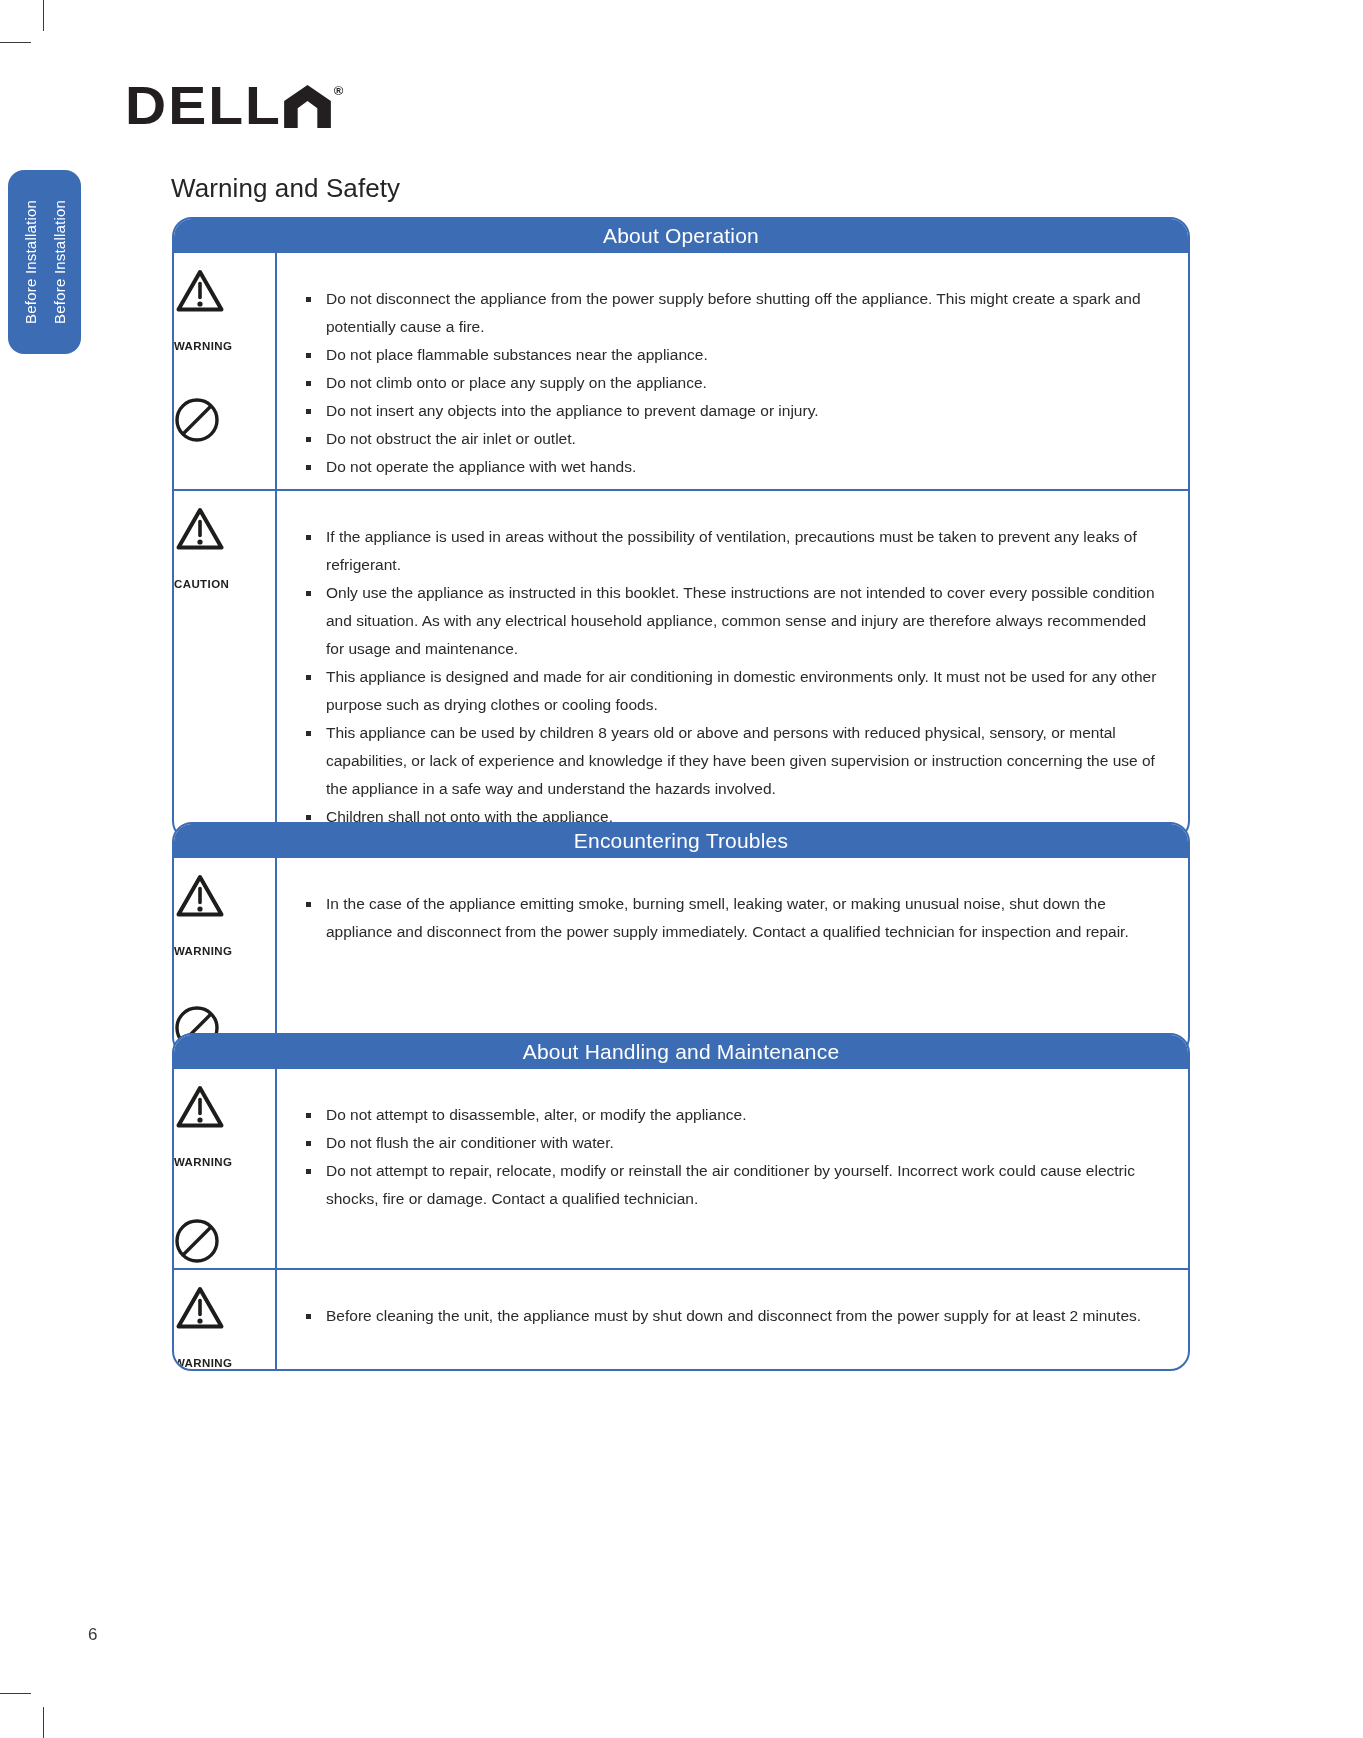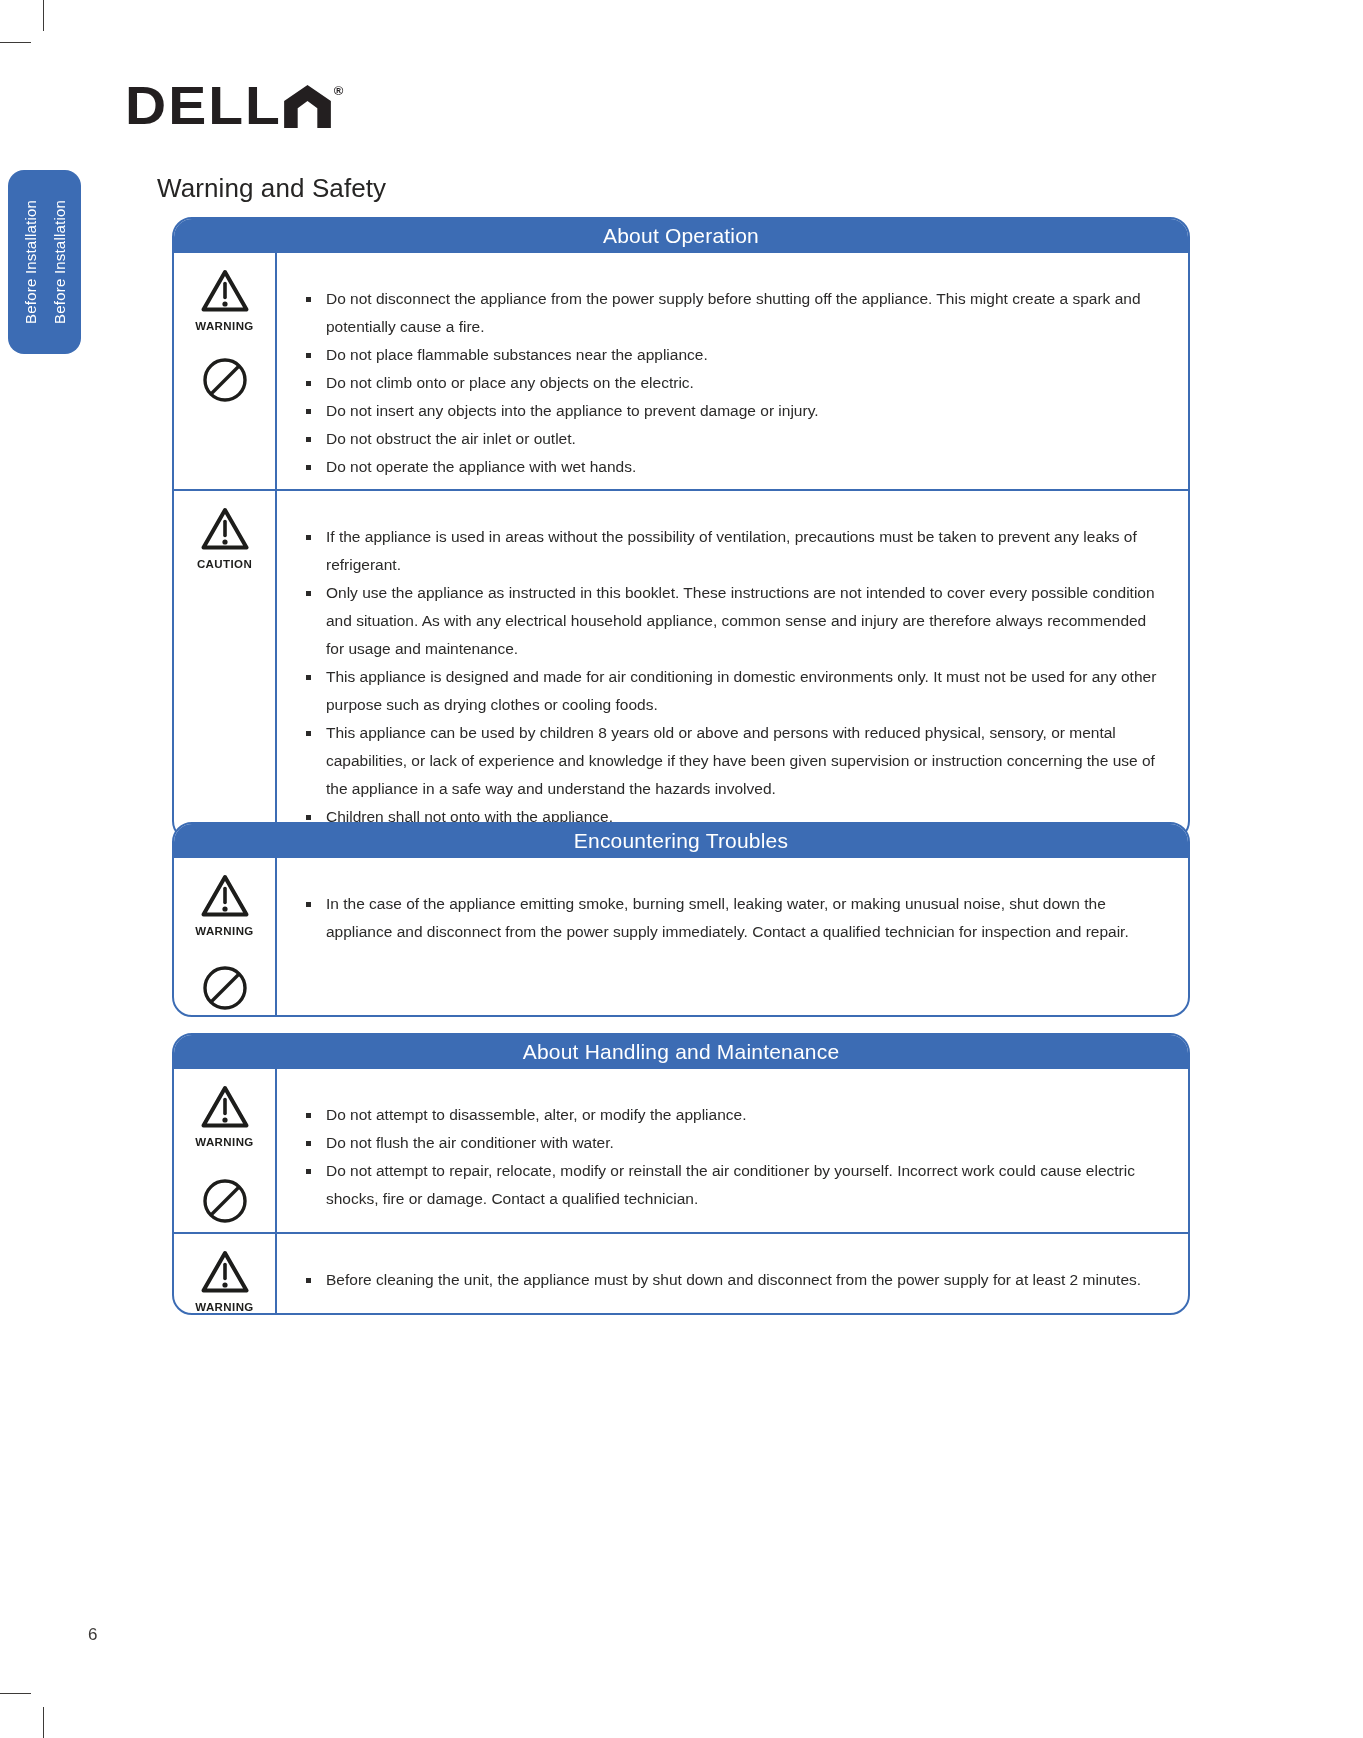--- a/index.html
+++ b/index.html
@@ -22,31 +22,31 @@
   .logo-text{font-size:57px;font-weight:bold;letter-spacing:2px;line-height:46px;transform:scaleY(0.94);transform-origin:top left;}
   .logo-a{margin-left:2px;margin-top:1px;}
   .logo-reg{font-size:13px;font-weight:bold;margin-left:3px;margin-top:-1px;}
 
   
   .side-tab{position:absolute;left:8px;top:170px;width:73px;height:184px;background:var(--blue);
     border-radius:16px;display:flex;justify-content:center;align-items:center;gap:12px;}
   .side-tab span{writing-mode:vertical-rl;transform:rotate(180deg);color:#fff;font-size:15px;letter-spacing:0.2px;white-space:nowrap;}
 
   
-  .page-title{position:absolute;left:157px;top:173px;font-size:26px;font-weight:500;color:#262524;letter-spacing:0.1px;}
+  .page-title{position:absolute;left:171px;top:173px;font-size:26px;font-weight:500;color:#262524;letter-spacing:0.1px;}
 
   
   .warn-table{position:absolute;left:172px;width:1018px;border:2px solid var(--blue);
     border-radius:20px;background:#fff;overflow:hidden;}
   .warn-header{background:var(--blue);color:#fff;text-align:center;font-size:21px;font-weight:500;
     height:34px;line-height:34px;letter-spacing:0.2px;}
   .warn-row{display:flex;align-items:stretch;}
   .warn-row + .warn-row{border-top:2px solid var(--blue);}
   .icon-cell{flex:0 0 103px;border-right:2px solid var(--blue);display:flex;flex-direction:column;
-    align-items:center;padding-top:14px;}
+    align-items:flex-start;padding-top:14px;gap:20px;}
   .icon-label{font-size:11.5px;font-weight:bold;color:var(--icon);letter-spacing:0.4px;margin-top:1px;}
   .prohibit{margin-top:25px;}
   .bullets{flex:1;padding:12px 28px 8px 28px;}
   .bullets ul{list-style:none;margin-top:20px;}
   .bullets li{position:relative;padding-left:21px;font-size:15.5px;line-height:28px;color:var(--ink);}
   .bullets li::before{content:"";position:absolute;left:1px;top:12px;width:5px;height:5px;background:var(--ink);}
 
   .t1{top:217px;}
   .t2{top:822px;}
   .t3{top:1033px;}
@@ -106,21 +106,21 @@
           <svg width="46" height="46" viewBox="0 0 46 46">
             <circle cx="23" cy="23" r="20" fill="none" stroke="#1d1d1b" stroke-width="3.4"></circle>
             <line x1="9.5" y1="36.5" x2="36.5" y2="9.5" stroke="#1d1d1b" stroke-width="3.4"></line>
           </svg>
         </span>
       </div>
       <div class="bullets">
         <ul>
           <li>Do not disconnect the appliance from the power supply before shutting off the appliance. This might create a spark and potentially cause a fire.</li>
           <li>Do not place flammable substances near the appliance.</li>
-          <li>Do not climb onto or place any objects on the electric.</li>
+          <li>Do not climb onto or place any supply on the appliance.</li>
           <li>Do not insert any objects into the appliance to prevent damage or injury.</li>
           <li>Do not obstruct the air inlet or outlet.</li>
           <li>Do not operate the appliance with wet hands.</li>
         </ul>
       </div>
     </div>
 
     <div class="warn-row h330">
       <div class="icon-cell">
         <span>

